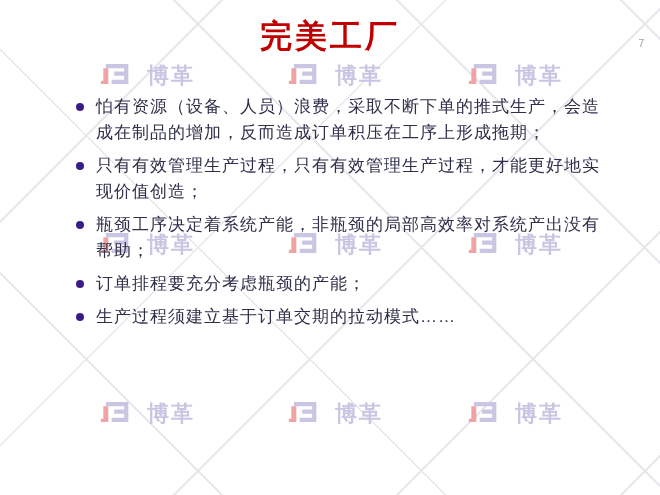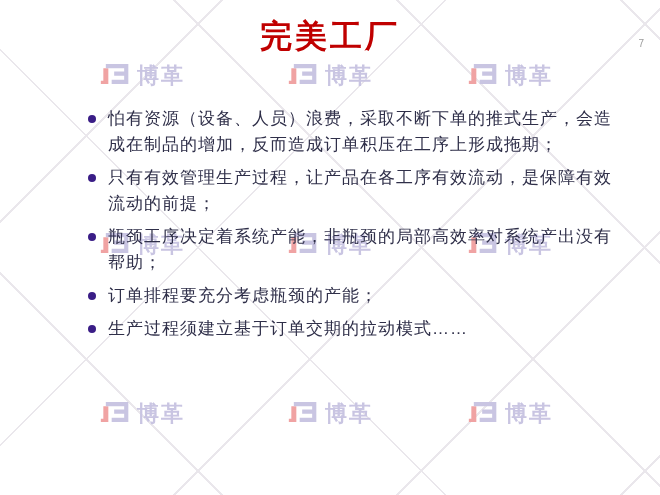--- a/index.html
+++ b/index.html
@@ -20,21 +20,21 @@
       repeating-linear-gradient(45deg,  transparent 0 156px, #eae7ec 156px 158px),
       repeating-linear-gradient(135deg, transparent 0 156px, #eae7ec 156px 158px);
     z-index: 0;
     pointer-events: none;
   }
   .wm-layer { position:absolute; inset:0; z-index:1; pointer-events:none; }
   .wm {
     position: absolute;
     display: flex;
     align-items: center;
-    gap: 7px;
+    gap: 17px;
     width: 96px;
     height: 34px;
   }
   .wm .wm-text {
     font-size: 22px;
     font-weight: bold;
     letter-spacing: 2px;
     color: #c9c5e2;
     line-height: 1;
     white-space: nowrap;
@@ -54,21 +54,21 @@
     padding-top: 15px;
     text-align: center;
     font-size: 32px;
     font-weight: bold;
     letter-spacing: 3px;
     color: #c00000;
   }
 
   .bullets {
     list-style: none;
-    margin: 12px;
+    margin: 0;
     padding: 0;
     position: absolute;
     top: 94px;
     left: 76px;
     width: 530px;
   }
   .bullets li {
     display: flex;
     align-items: flex-start;
     margin-bottom: 7px;
@@ -178,21 +178,21 @@
   <div class="content">
     <h1 class="slide-title">完美工厂</h1>
 
     <ul class="bullets">
       <li>
         <span class="bullet-dot"></span>
         <span class="bullet-text">怕有资源（设备、人员）浪费，采取不断下单的推式生产，会造成在制品的增加，反而造成订单积压在工序上形成拖期；</span>
       </li>
       <li>
         <span class="bullet-dot"></span>
-        <span class="bullet-text">只有有效管理生产过程，让产品在各工序有效流动，是保障有效流动的前提；</span>
+        <span class="bullet-text">只有有效管理生产过程，只有有效管理生产过程，才能更好地实现价值创造；</span>
       </li>
       <li>
         <span class="bullet-dot"></span>
         <span class="bullet-text">瓶颈工序决定着系统产能，非瓶颈的局部高效率对系统产出没有帮助；</span>
       </li>
       <li>
         <span class="bullet-dot"></span>
         <span class="bullet-text">订单排程要充分考虑瓶颈的产能；</span>
       </li>
       <li>

